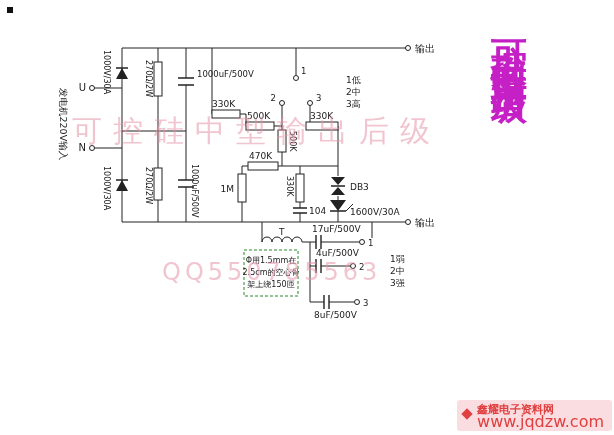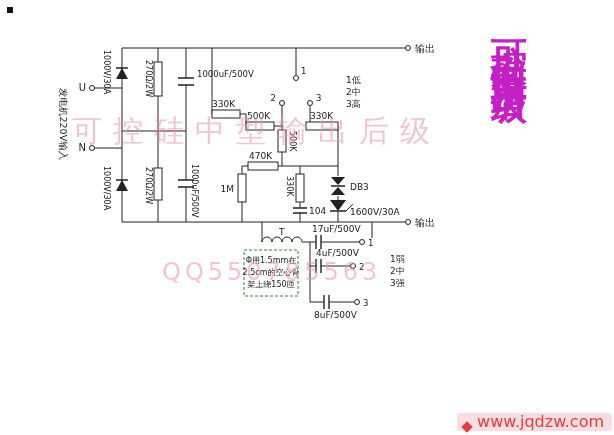--- a/index.html
+++ b/index.html
@@ -125,16 +125,17 @@
     </g>
   </svg>
 
   <div class="wm" id="wm1">可控硅中型输出后级</div>
   <div class="wm" id="wm3">QQ550785563</div>
 
   <div id="vtitle">可控硅中型输出后级</div>
 
   <div id="footer">
     <span class="mark"></span>
+    <div class="site">鑫耀电子资料网</div>
     <div class="url">www.jqdzw.com</div>
   </div>
 
 </div>
 
 </body></html>

